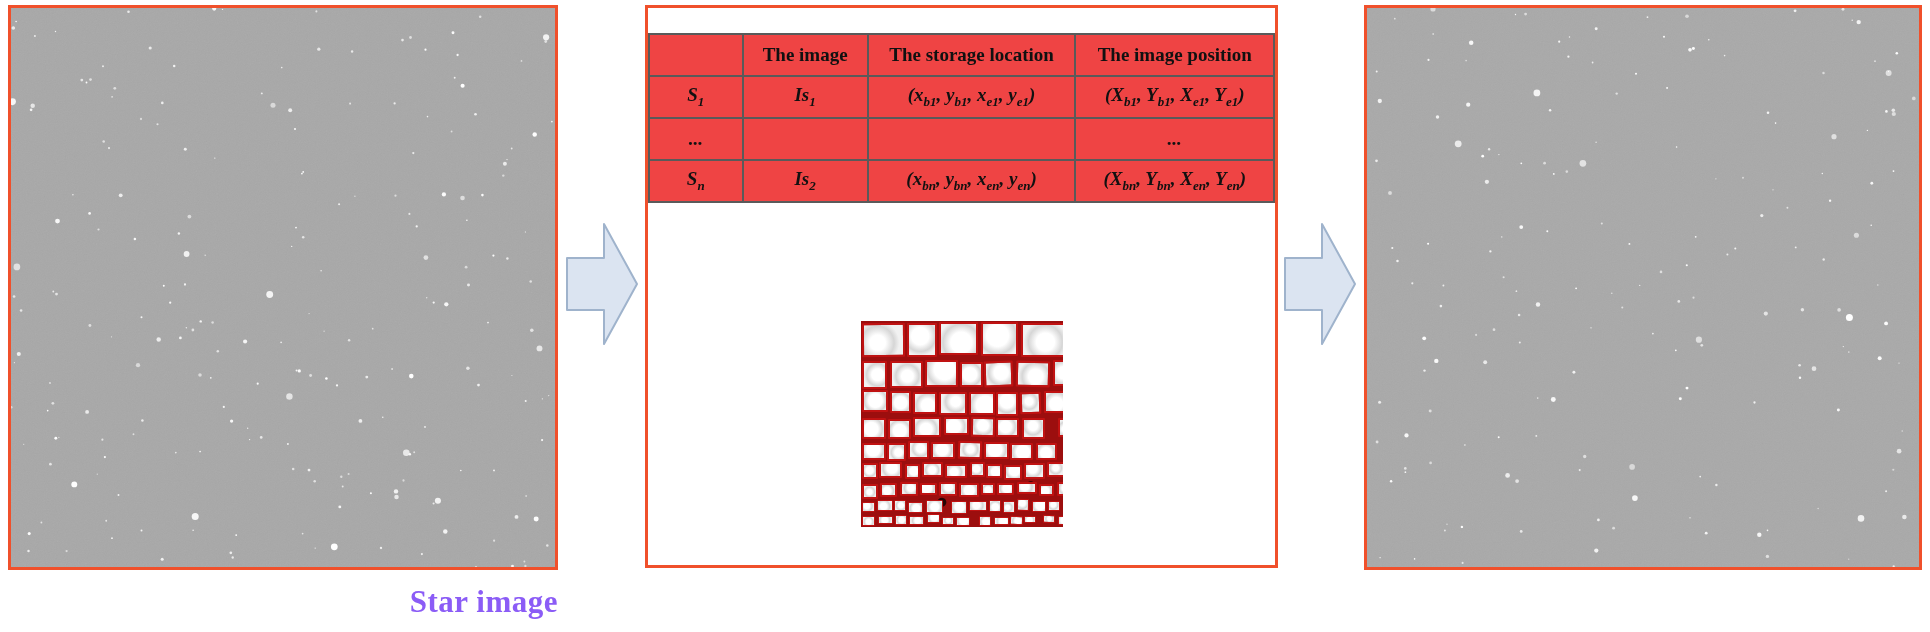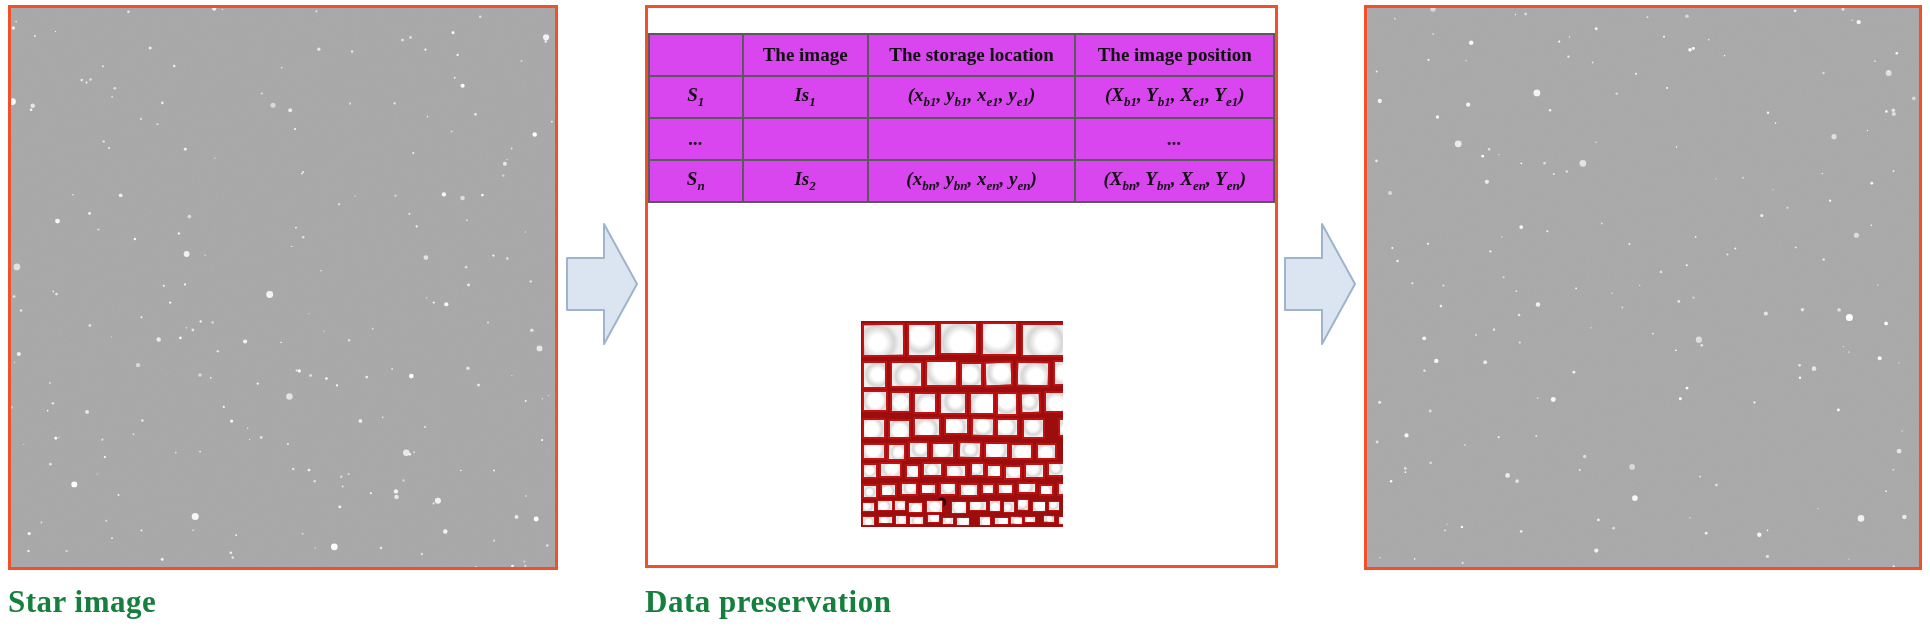--- a/index.html
+++ b/index.html
@@ -12,30 +12,30 @@
   #middlePanel{left:645px; top:5px; width:633px; height:563px;}
   #rightPanel{left:1364px; top:5px; width:558px; height:565px;}
   svg.starfield{display:block;width:100%;height:100%;}
 
   .arrow{position:absolute;width:72px;height:124px;}
   #arrow1{left:566px;top:222px;}
   #arrow2{left:1284px;top:222px;}
 
   .caption{
     position:absolute;top:580px;height:44px;line-height:44px;
-    text-align:left;font-weight:bold;font-size:31px;color:#15803d;
+    text-align:right;font-weight:bold;font-size:31px;color:#8b5cf6;
     letter-spacing:0.5px;
   }
   #capLeft  {left:8px;   width:550px;}
   #capMid   {left:645px; width:633px;}
   #capRight {left:1364px;width:558px;}
 
   table.pres{
     border-collapse:collapse;margin:25px auto 0;table-layout:fixed;
-    background:#d946ef;
+    background:#ef4444;
   }
   table.pres th, table.pres td{
     border:2px solid #5a5a5a;height:40px;padding:0 4px;
     text-align:center;vertical-align:middle;color:#111;
     font-size:19px;overflow:hidden;white-space:nowrap;
   }
   table.pres th{font-weight:bold;font-style:normal;}
   table.pres td{font-weight:bold;font-style:italic;font-family:Liberation Serif, serif;}
   table.pres sub{font-size:13px;font-style:italic;}
 
@@ -588,15 +588,14 @@
         <circle cx="428.7" cy="239.4" r="0.93" fill="#ffffff" opacity="0.80"></circle>
         <circle cx="76.4" cy="277.5" r="0.97" fill="#ffffff" opacity="0.76"></circle>
         <circle cx="150.1" cy="473.1" r="1.91" fill="#ffffff" opacity="0.67"></circle>
         <circle cx="149.4" cy="283.2" r="0.88" fill="#ffffff" opacity="0.73"></circle>
         <circle cx="376.0" cy="169.8" r="0.95" fill="#ffffff" opacity="0.60"></circle>
         <circle cx="109.1" cy="326.9" r="1.03" fill="#ffffff" opacity="0.57"></circle>
       </svg>
   </div>
 
   <div class="caption" id="capLeft">Star image</div>
-  <div class="caption" id="capMid">Data preservation</div>
 
 </div>
 
 </body></html>

